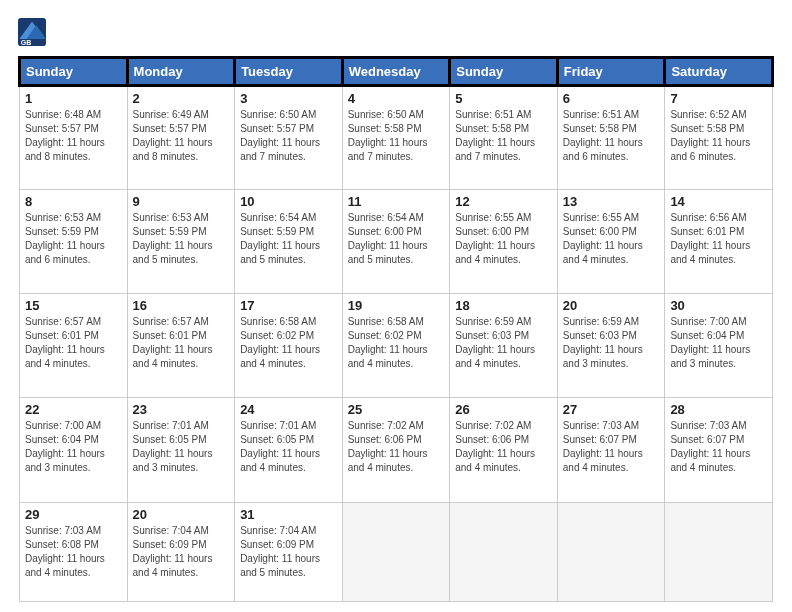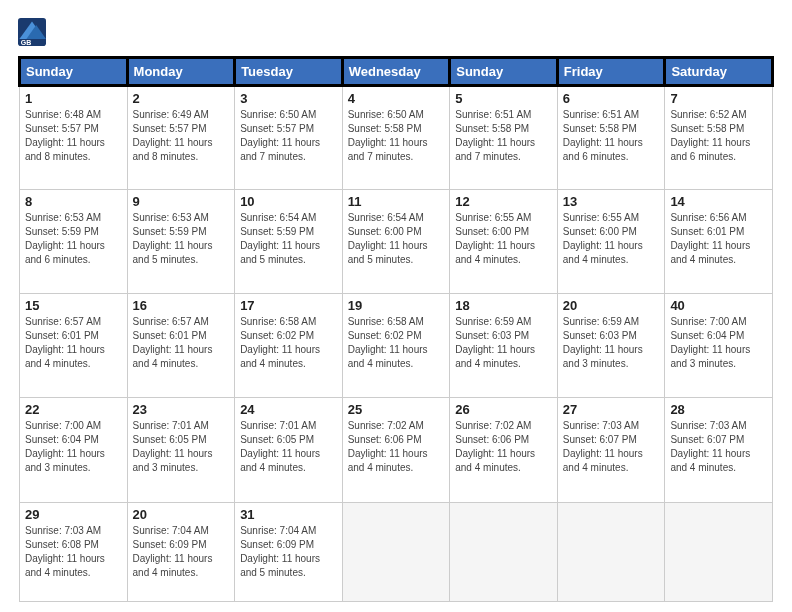--- a/index.html
+++ b/index.html
@@ -210,21 +210,21 @@
           </td>
           <td>
             <div class="day-number">18</div>
 <div class="day-info">Sunrise: 6:59 AM<br>Sunset: 6:03 PM<br>Daylight: 11 hours and 4 minutes.</div>
           </td>
           <td>
             <div class="day-number">20</div>
 <div class="day-info">Sunrise: 6:59 AM<br>Sunset: 6:03 PM<br>Daylight: 11 hours and 3 minutes.</div>
           </td>
           <td>
-            <div class="day-number">40</div>
+            <div class="day-number">30</div>
 <div class="day-info">Sunrise: 7:00 AM<br>Sunset: 6:04 PM<br>Daylight: 11 hours and 3 minutes.</div>
           </td>
         </tr>
         <tr>
           <td>
             <div class="day-number">22</div>
 <div class="day-info">Sunrise: 7:00 AM<br>Sunset: 6:04 PM<br>Daylight: 11 hours and 3 minutes.</div>
           </td>
           <td>
             <div class="day-number">23</div>

